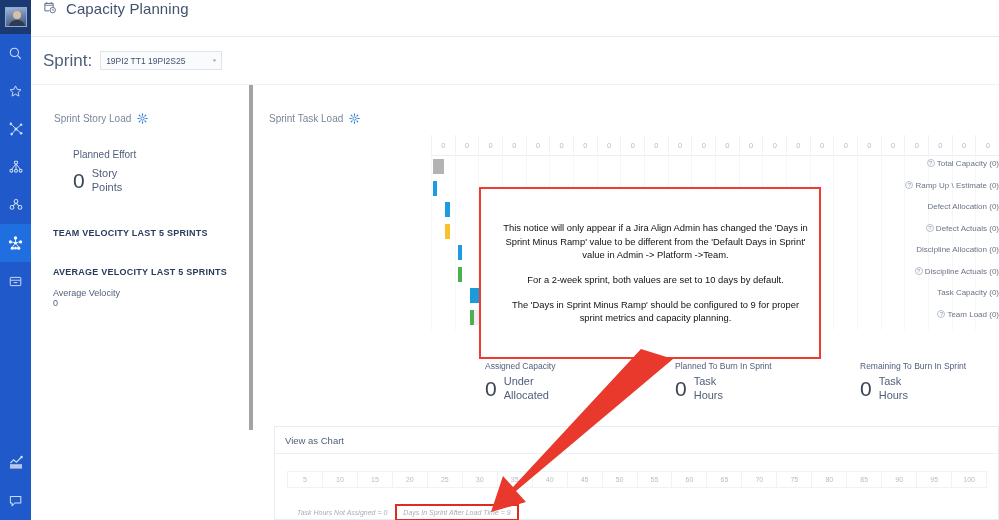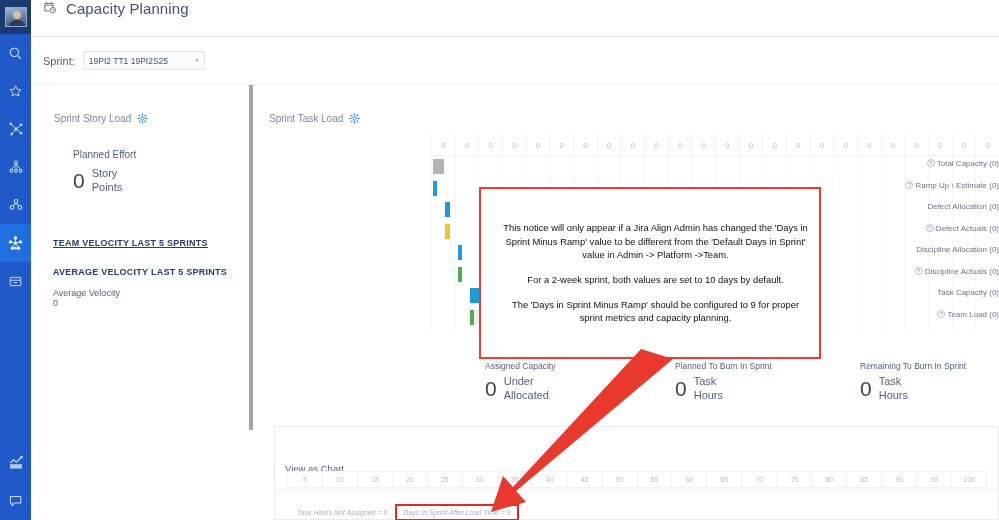--- a/index.html
+++ b/index.html
@@ -58,21 +58,21 @@
   .header-title {
     font-size: 15px; color:#42526e; font-weight:400; letter-spacing:.1px;
   }
 
   
   .sprintbar {
     position:absolute; left:31px; top:37px; width:968px; height:48px;
     background:#fff; border-bottom:1px solid #eef1f5;
     display:flex; align-items:center; padding-left:12px; gap:8px;
   }
-  .sprint-label { font-size:11px; color:#505f79; }
+  .sprint-label { font-size:17px; color:#505f79; }
   .sprint-select {
     width: 122px; height:19px;
     border:1px solid #dfe3ea; background:#fafbfc;
     display:flex; align-items:center; justify-content:space-between;
     padding: 0 5px;
     font-size:8.5px; color:#42526e; cursor:pointer;
   }
   .caret { font-size:7px; color:#9aa5b5; transform: scaleY(.7); }
 
   
@@ -154,22 +154,22 @@
   .stat-head { font-size:8.5px; color:#505f79; margin-bottom:4px; }
   .stat-body { display:flex; align-items:center; gap:7px; }
 
   
   .chartcard {
     position:absolute; left:243px; top:341px; width:725px; height:94px;
     background:#fff; border:1px solid #e8ebf0;
   }
   .chartcard-head {
     height:27px; border-bottom:1px solid #edf0f4;
-    display:flex; padding-left:10px;
-    font-size:9.5px; color:#505f79;margin-top:36px;
+    display:flex; align-items:center; padding-left:10px;
+    font-size:9.5px; color:#505f79;
   }
   .axis {
     position:absolute; left:12px; top:44px; width:700px; height:17px;
     display:flex; border-top:1px solid #f0f2f6; border-bottom:1px solid #f0f2f6;
   }
   .acell {
     flex:1 1 0; border-left:1px solid #f0f2f6;
     display:flex; align-items:center; justify-content:center;
     font-size:7px; color:#b6bcc8;
   }
@@ -353,21 +353,21 @@
 
       <div class="planned-effort-lbl">Planned Effort</div>
       <div class="big-stat" style="left:42px; top:82px;">
         <span class="big-num">0</span>
         <span class="stat-unit">
           <span>Story</span><br>
           <span>Points</span>
         </span>
       </div>
 
-      <div class="section-title" style="left:22px; top:153px;text-decoration:underline;">TEAM VELOCITY LAST 5 SPRINTS</div>
+      <div class="section-title" style="left:22px; top:143px;">TEAM VELOCITY LAST 5 SPRINTS</div>
       <div class="section-title" style="left:22px; top:182px;">AVERAGE VELOCITY LAST 5 SPRINTS</div>
       <div class="avgrow">
         <span>Average Velocity</span>
         <span>0</span>
       </div>
     </div>
 
     <div class="col-right">
       <div class="panel-head" style="left:16px; top:28px;">
         <span>Sprint Task Load</span>

